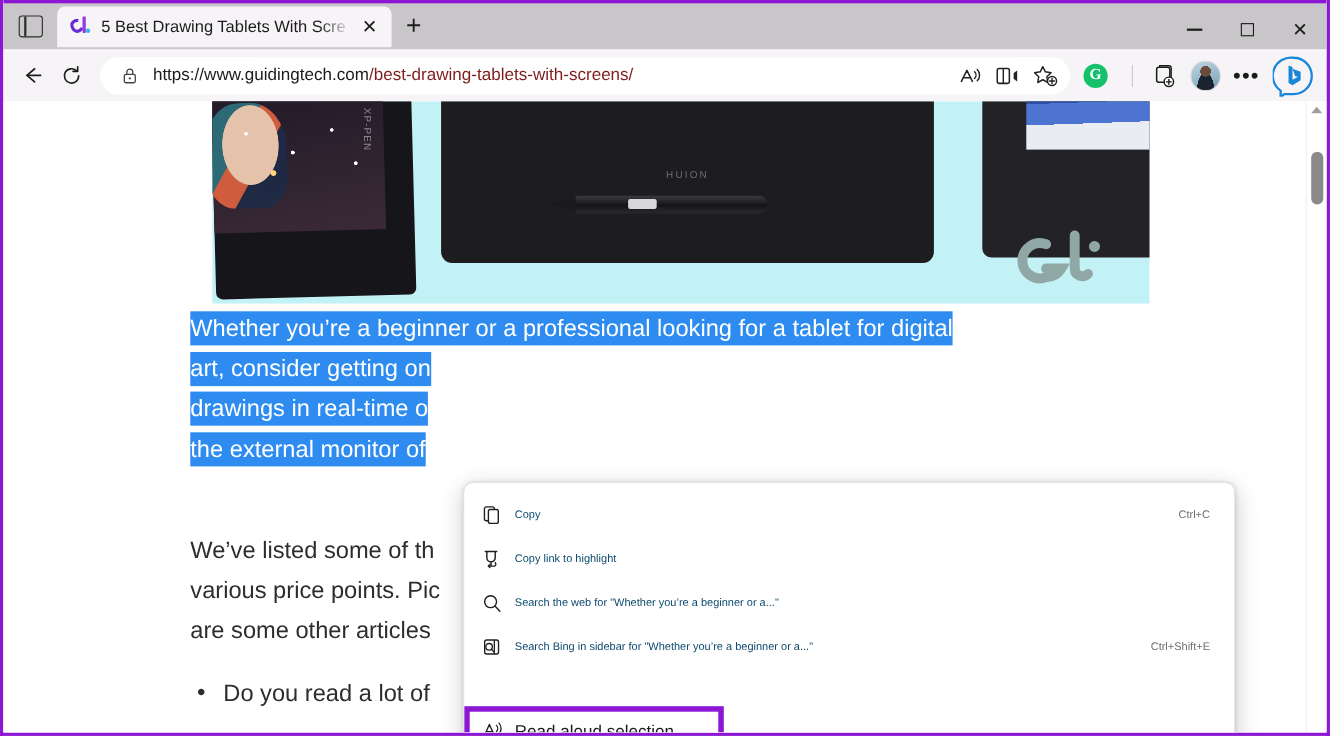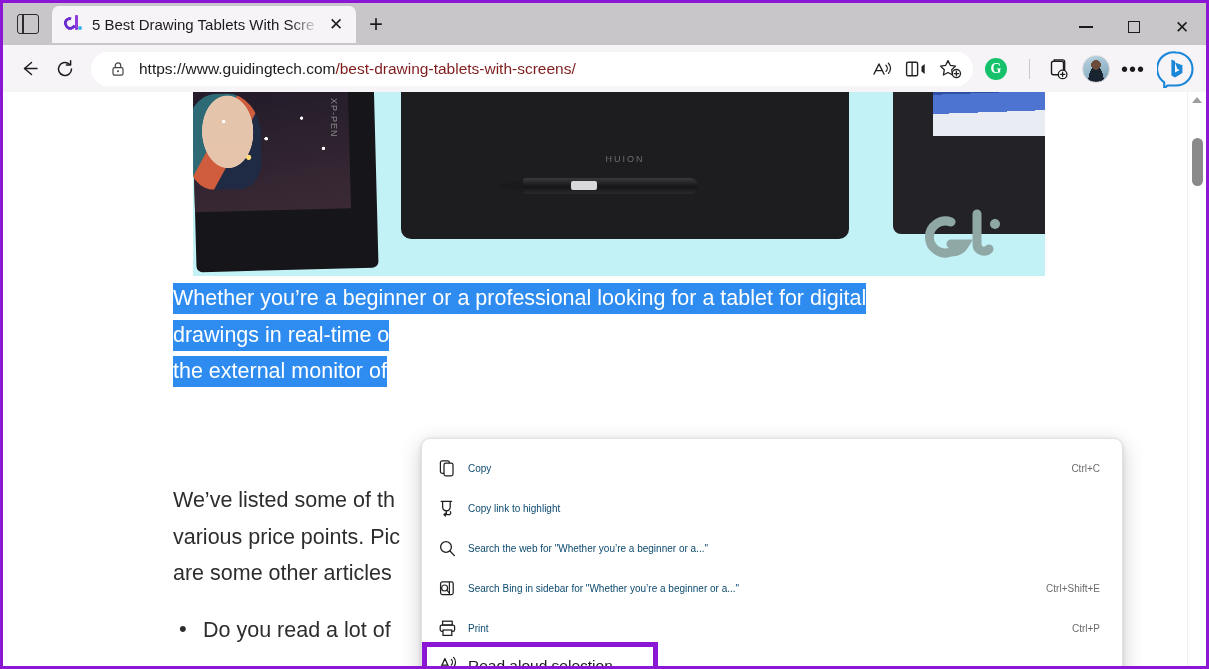--- a/index.html
+++ b/index.html
@@ -455,20 +455,21 @@
         <div class="pen"></div>
         <svg class="gt" viewBox="0 0 96 58">
           <path d="M36 14 a16 16 0 1 0 0 30 a16 16 0 0 0 14-8 h-14" fill="none" stroke="#8fa8a6" stroke-width="9" stroke-linecap="round"></path>
           <path d="M62 6 v30 a7 7 0 0 0 12 5" fill="none" stroke="#8fa8a6" stroke-width="9" stroke-linecap="round"></path>
           <circle cx="80" cy="16" r="5" fill="#8fa8a6"></circle>
         </svg>
       </div>
 
       <div class="p" id="sel-para">
         <div><span class="hl">Whether you’re a beginner or a professional looking for a tablet for digital</span></div>
+        <div><span class="hl">art, consider getting on</span></div>
         <div><span class="hl">drawings in real-time o</span></div>
         <div><span class="hl">the external monitor of</span></div>
       </div>
 
       <div class="p" id="p2">
         <div>We’ve listed some of th</div>
         <div>various price points. Pic</div>
         <div>are some other articles</div>
       </div>
 
@@ -528,31 +529,20 @@
             <rect x="2.6" y="2.8" width="12.6" height="12.8" rx="1.8" fill="none" stroke="#1f1f1f" stroke-width="1.25"></rect>
             <path d="M11.4 3 V15.4" stroke="#1f1f1f" stroke-width="1.2"></path>
             <circle cx="6.6" cy="9" r="3" fill="#fff" stroke="#1f1f1f" stroke-width="1.2"></circle>
             <path d="M8.8 11.2 L11 13.6" stroke="#1f1f1f" stroke-width="1.2" stroke-linecap="round"></path>
           </svg>
         </span>
         <span class="mi-label">Search Bing in sidebar for "Whether you’re a beginner or a..."</span>
         <span class="mi-accel">Ctrl+Shift+E</span>
       </div>
 
-      <div class="mi">
-        <span class="mi-ico">
-          <svg width="19" height="19" viewBox="0 0 19 19">
-            <rect x="4.6" y="2.2" width="9.6" height="3.8" fill="none" stroke="#1f1f1f" stroke-width="1.25"></rect>
-            <rect x="2.2" y="6" width="14.4" height="6.4" rx="1.6" fill="none" stroke="#1f1f1f" stroke-width="1.25"></rect>
-            <rect x="5" y="11" width="8.8" height="5.4" fill="#fff" stroke="#1f1f1f" stroke-width="1.25"></rect>
-          </svg>
-        </span>
-        <span class="mi-label">Print</span>
-        <span class="mi-accel">Ctrl+P</span>
-      </div>
 
       <div class="mi" style="visibility:hidden">
         <span class="mi-label">&nbsp;</span>
       </div>
 
       <div id="mi-read">
         <span class="mi-ico">
           <svg width="20" height="19" viewBox="0 0 20 19">
             <path d="M2.4 14.6 L6.9 4.6 L11.4 14.6 M4.4 11.2 H9.4" fill="none" stroke="#1f1f1f" stroke-width="1.25" stroke-linecap="round" stroke-linejoin="round"></path>
             <path d="M13.3 5.4 a4 4 0 0 1 0 5.6" fill="none" stroke="#1f1f1f" stroke-width="1.2" stroke-linecap="round"></path>

